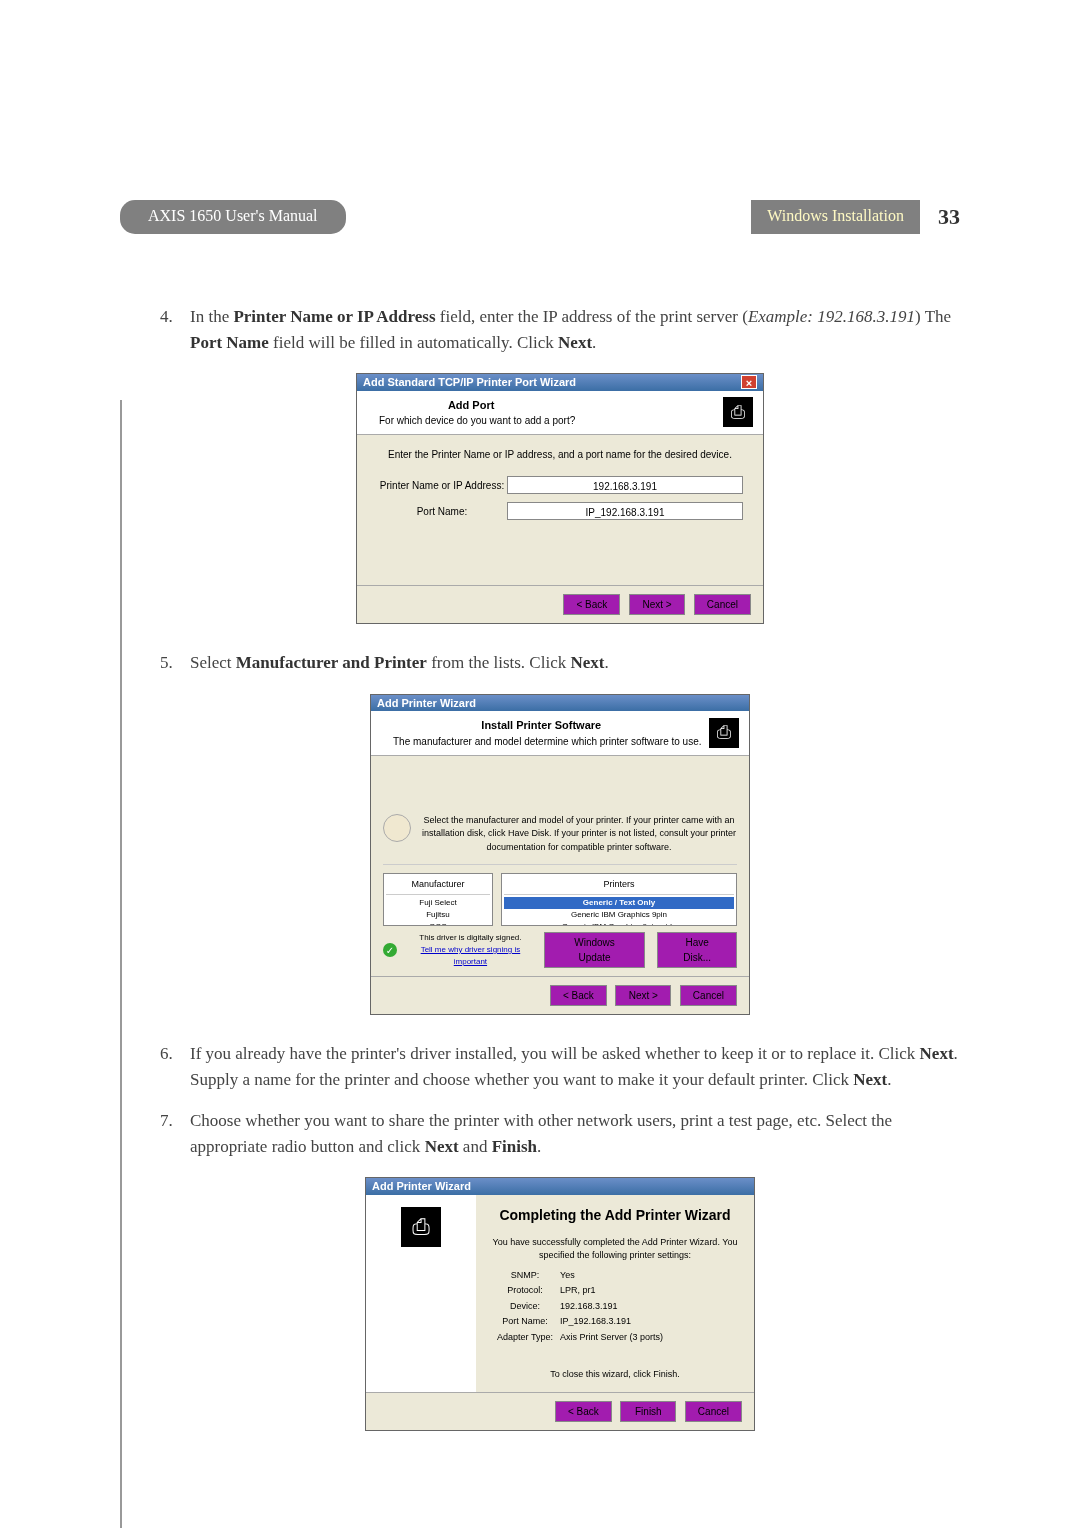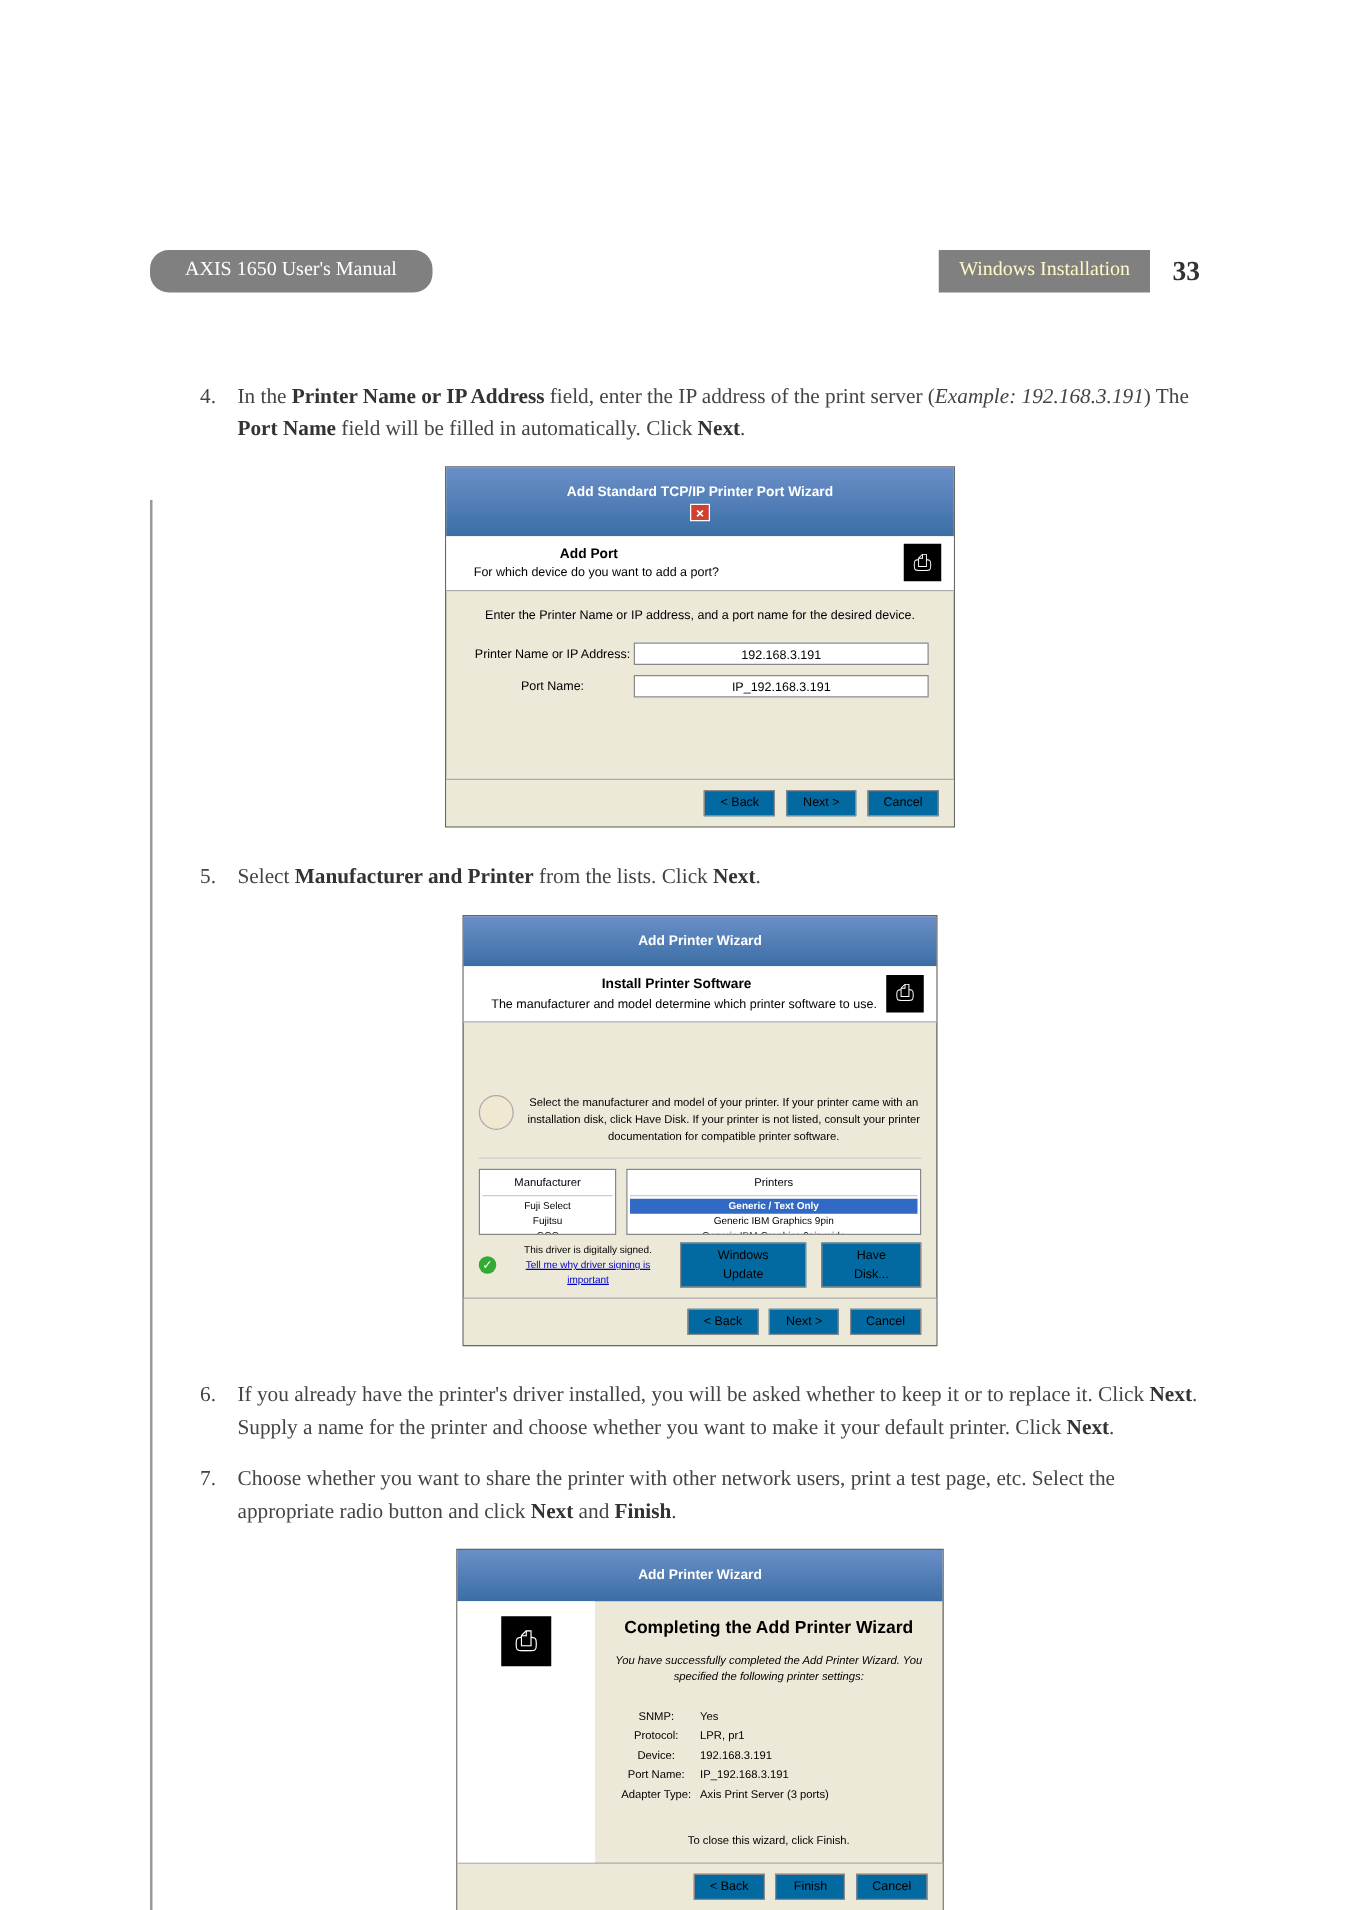--- a/index.html
+++ b/index.html
@@ -87,27 +87,26 @@
       margin: 0 auto;
       border: 1px solid #666;
       background: #ece9d8;
       font-family: Tahoma, sans-serif;
       font-size: 10px;
       color: #000;
     }
     .dlg-title {
       background: linear-gradient(#6b8fc8, #3b6ea5);
       color: #fff;
-      padding: 12px 6px;
+      padding: 0 6px;
       font-weight: bold;
       font-size: 11px;
       display: flex;
       justify-content: space-between;
       align-items: center;
-      flex-direction: column;
     }
     .dlg-close {
       background: #d04030;
       color: #fff;
       width: 16px;
       height: 14px;
       text-align: center;
       font-weight: bold;
       font-size: 11px;
       line-height: 14px;
@@ -150,21 +149,21 @@
     }
     .dlg-buttons {
       padding: 8px 12px;
       text-align: right;
       border-top: 1px solid #aaa;
       background: #ece9d8;
     }
     .dlg-btn {
       display: inline-block;
       border: 1px solid #888;
-      background: #0369a1;
+      background: #a21caf;
       padding: 2px 12px;
       margin-left: 6px;
       font-size: 10px;
       min-width: 56px;
       text-align: center;
     }
     .dialog2 {
       width: 380px;
       margin: 0 auto;
       border: 1px solid #666;
@@ -250,21 +249,21 @@
       justify-content: center;
     }
     .d3-icon {
       width: 40px; height: 40px;
       background: #000;
       display: flex; align-items: center; justify-content: center;
       color: #fff; font-size: 22px;
     }
     .d3-right { flex: 1; padding: 10px 14px; }
     .d3-title { font-size: 14px; font-weight: bold; margin-bottom: 10px; }
-    .d3-desc { font-size: 9px; margin-bottom: 18px; font-style: italic; }
+    .d3-desc { font-size: 9px; margin-bottom: 6px; }
     .d3-table { font-size: 9px; }
     .d3-trow { display: flex; margin-bottom: 2px; }
     .d3-tlabel { width: 70px; }
     .d3-close { margin-top: 24px; font-size: 9px; }
   </style>
 </head>
 <body>
 
 <div class="page">
   <div class="left-margin"></div>

